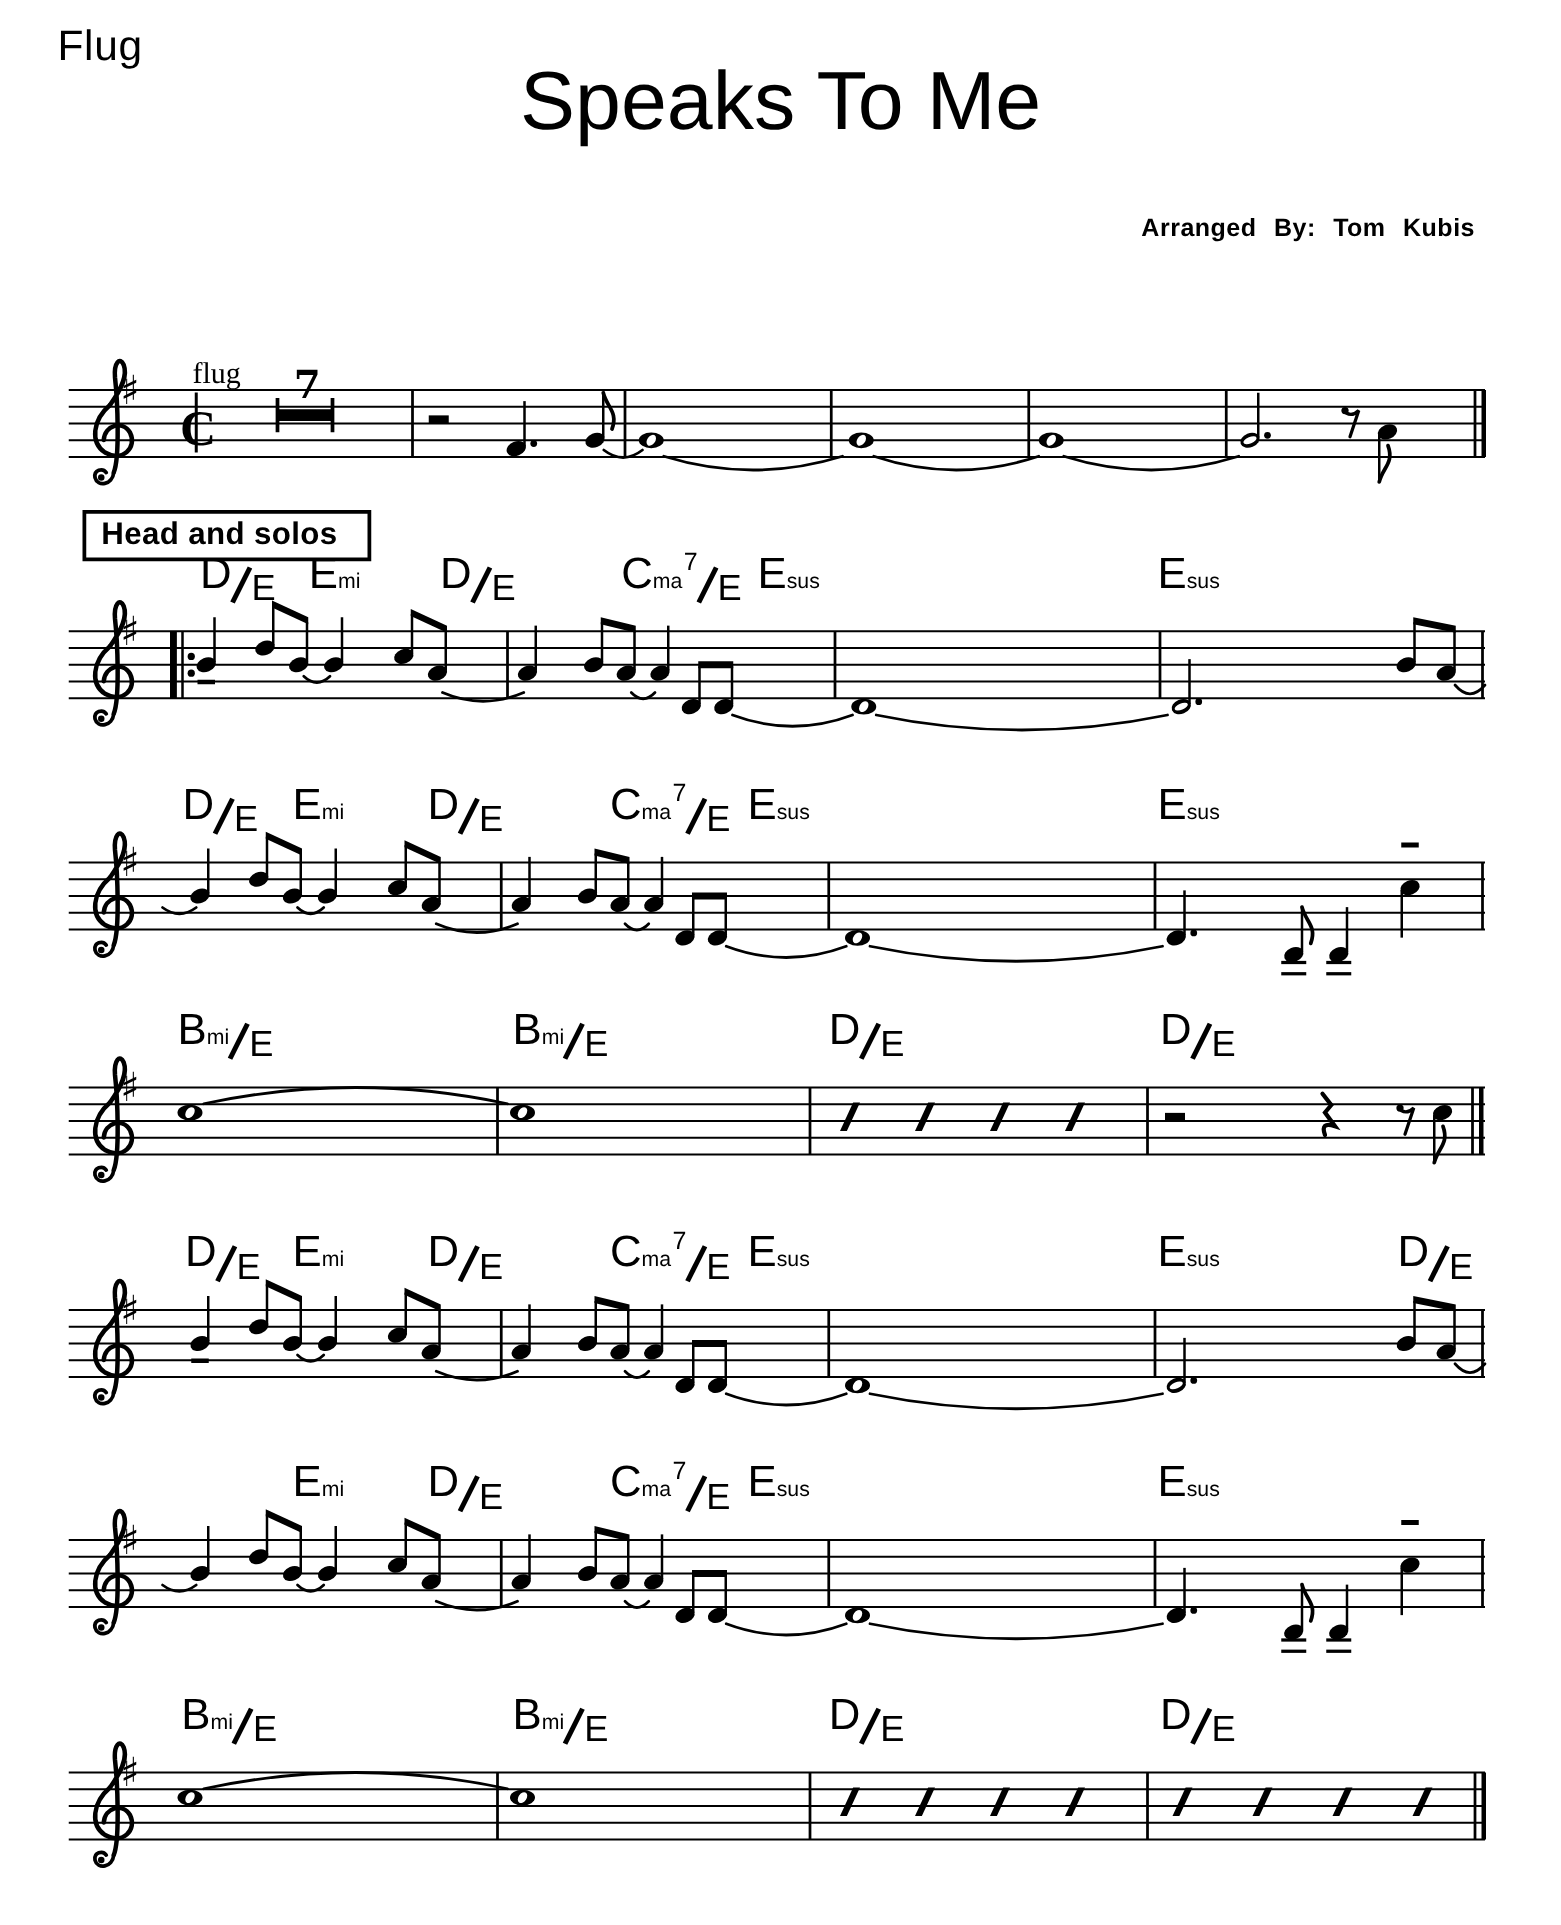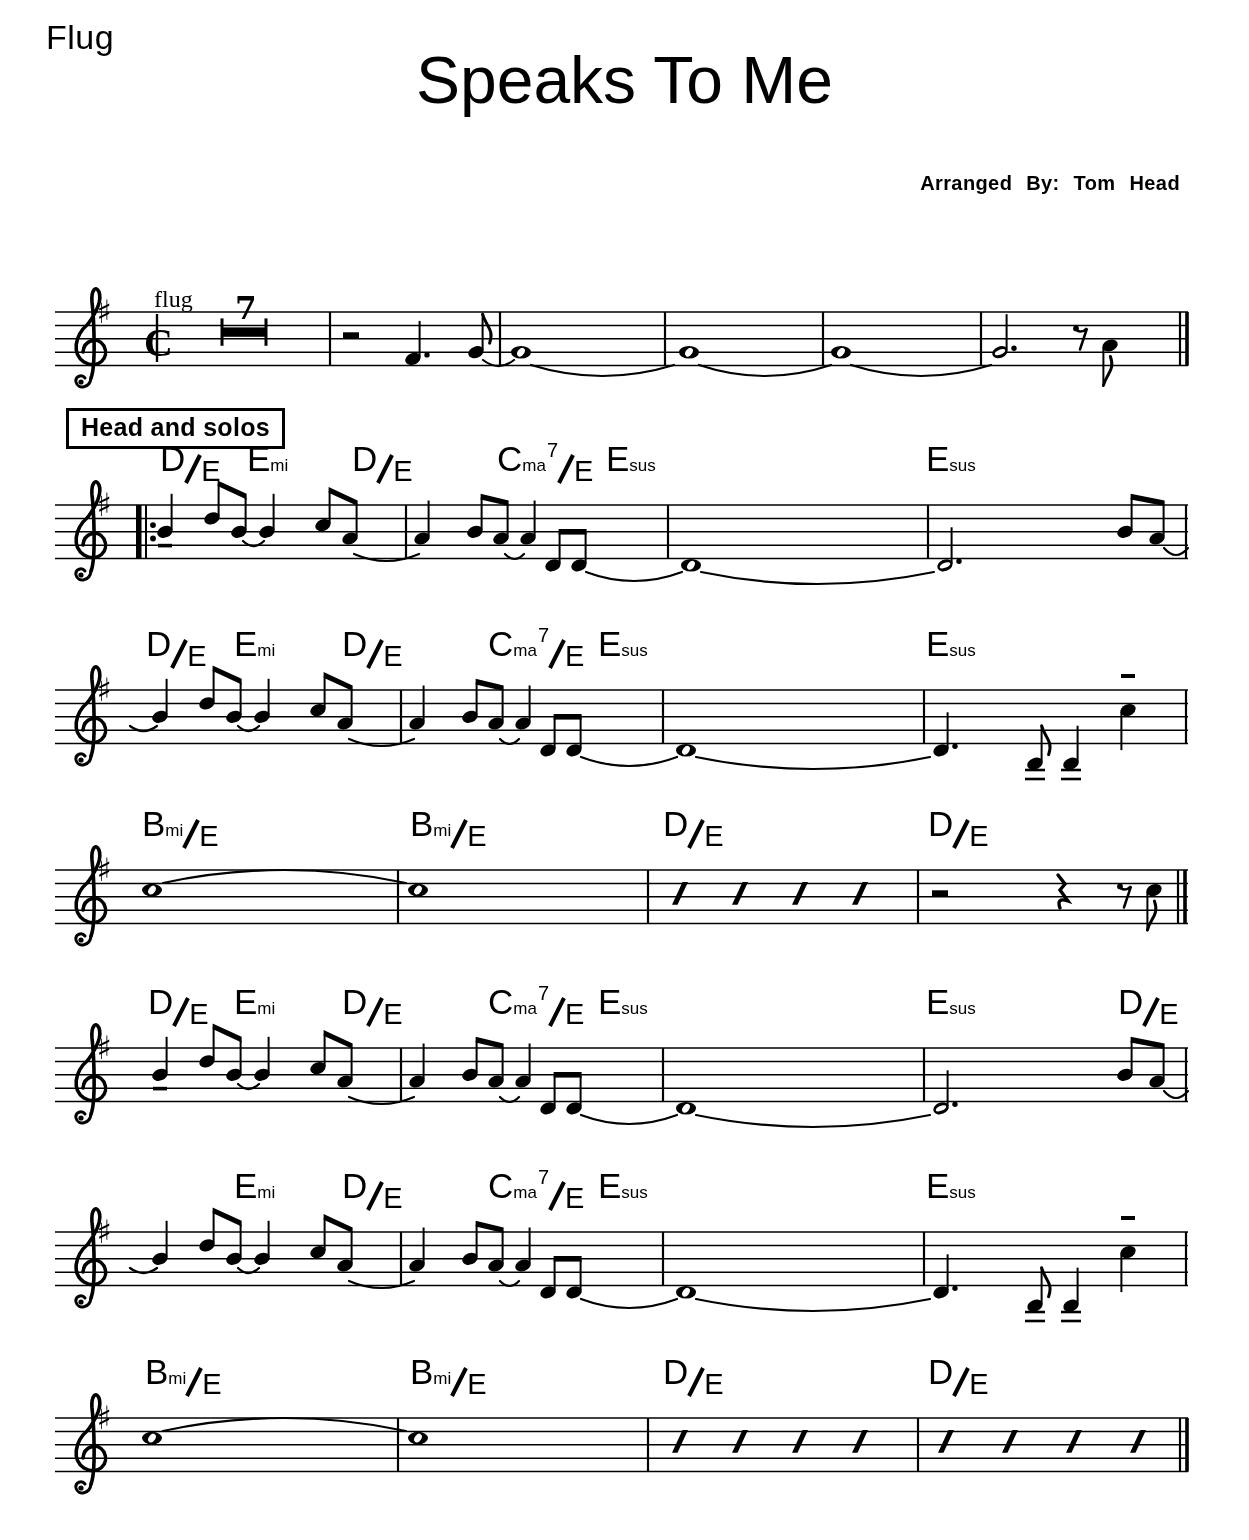--- a/index.html
+++ b/index.html
@@ -7,39 +7,39 @@
     position:relative;width:1249px;height:1540px;margin:0 auto;
     background:var(--paper,#ffffff);color:var(--ink,#000000);
     font-family:"Liberation Sans",sans-serif;overflow:hidden;
   }
   .part-label{position:absolute;left:46px;top:18px;font-size:34px;letter-spacing:.5px;}
   .title{position:absolute;left:0;right:0;top:42px;margin:0;text-align:center;
     font-size:66px;font-weight:400;letter-spacing:0;}
   .arranger{position:absolute;right:69px;top:172px;font-size:20px;font-weight:700;
     letter-spacing:.4px;word-spacing:8px;}
   .section-box{position:absolute;left:66px;top:408px;border:3.5px solid var(--ink,#000);
-    padding:2px 12px 4px 12px;font-size:25px;font-weight:700;letter-spacing:.3px;}
+    padding:2px 24px 4px 12px;font-size:25px;font-weight:700;letter-spacing:.3px;}
   #score{position:absolute;left:0;top:0;}
   .sline{stroke:var(--ink,#000);stroke-width:1.5;}
   .chord{position:absolute;white-space:nowrap;line-height:1;font-weight:400;}
   .chord .root{font-size:35px;}
   .chord .qual{font-size:17px;}
   .chord .sup{font-size:20px;position:relative;top:-14px;margin-left:1px;}
   .chord .slash-svg{vertical-align:middle;position:relative;top:2px;margin:0 -1px;}
   .chord .bass{font-size:29px;position:relative;top:10px;}
   .tempo-label{position:absolute;font-family:"Liberation Serif",serif;font-size:24px;}
   .mrest-num{position:absolute;font-family:"DejaVu Serif",serif;font-weight:700;font-size:31px;}
 </style>
 </head>
 <body>
 
 <div class="page" style="--ink: #000000; --paper: #ffffff;">
   <div class="part-label">Flug</div>
   <h1 class="title">Speaks To Me</h1>
-  <div class="arranger">Arranged By: Tom Head</div>
+  <div class="arranger">Arranged By: Tom Kubis</div>
   <div class="section-box">Head and solos</div>
   <svg id="score" width="1249" height="1540" viewBox="0 0 1249 1540">
       <g>
         <line x1="55" y1="312" x2="1188" y2="312" class="sline"></line>
         <line x1="55" y1="325.4" x2="1188" y2="325.4" class="sline"></line>
         <line x1="55" y1="338.8" x2="1188" y2="338.8" class="sline"></line>
         <line x1="55" y1="352.2" x2="1188" y2="352.2" class="sline"></line>
         <line x1="55" y1="365.6" x2="1188" y2="365.6" class="sline"></line>
         <path d="M91,378 C96,366 94,320 92,302 C91,290 96,285 99,292 C102,300 98,310 88,324" fill="none" stroke="#000000" stroke-width="3.6" stroke-linecap="round"></path>
         <path d="M88,324 C74,336 72,354 84,362 C98,370 110,358 104,346 C98,336 84,340 83,352" fill="none" stroke="#000000" stroke-width="3.6" stroke-linecap="round"></path>

